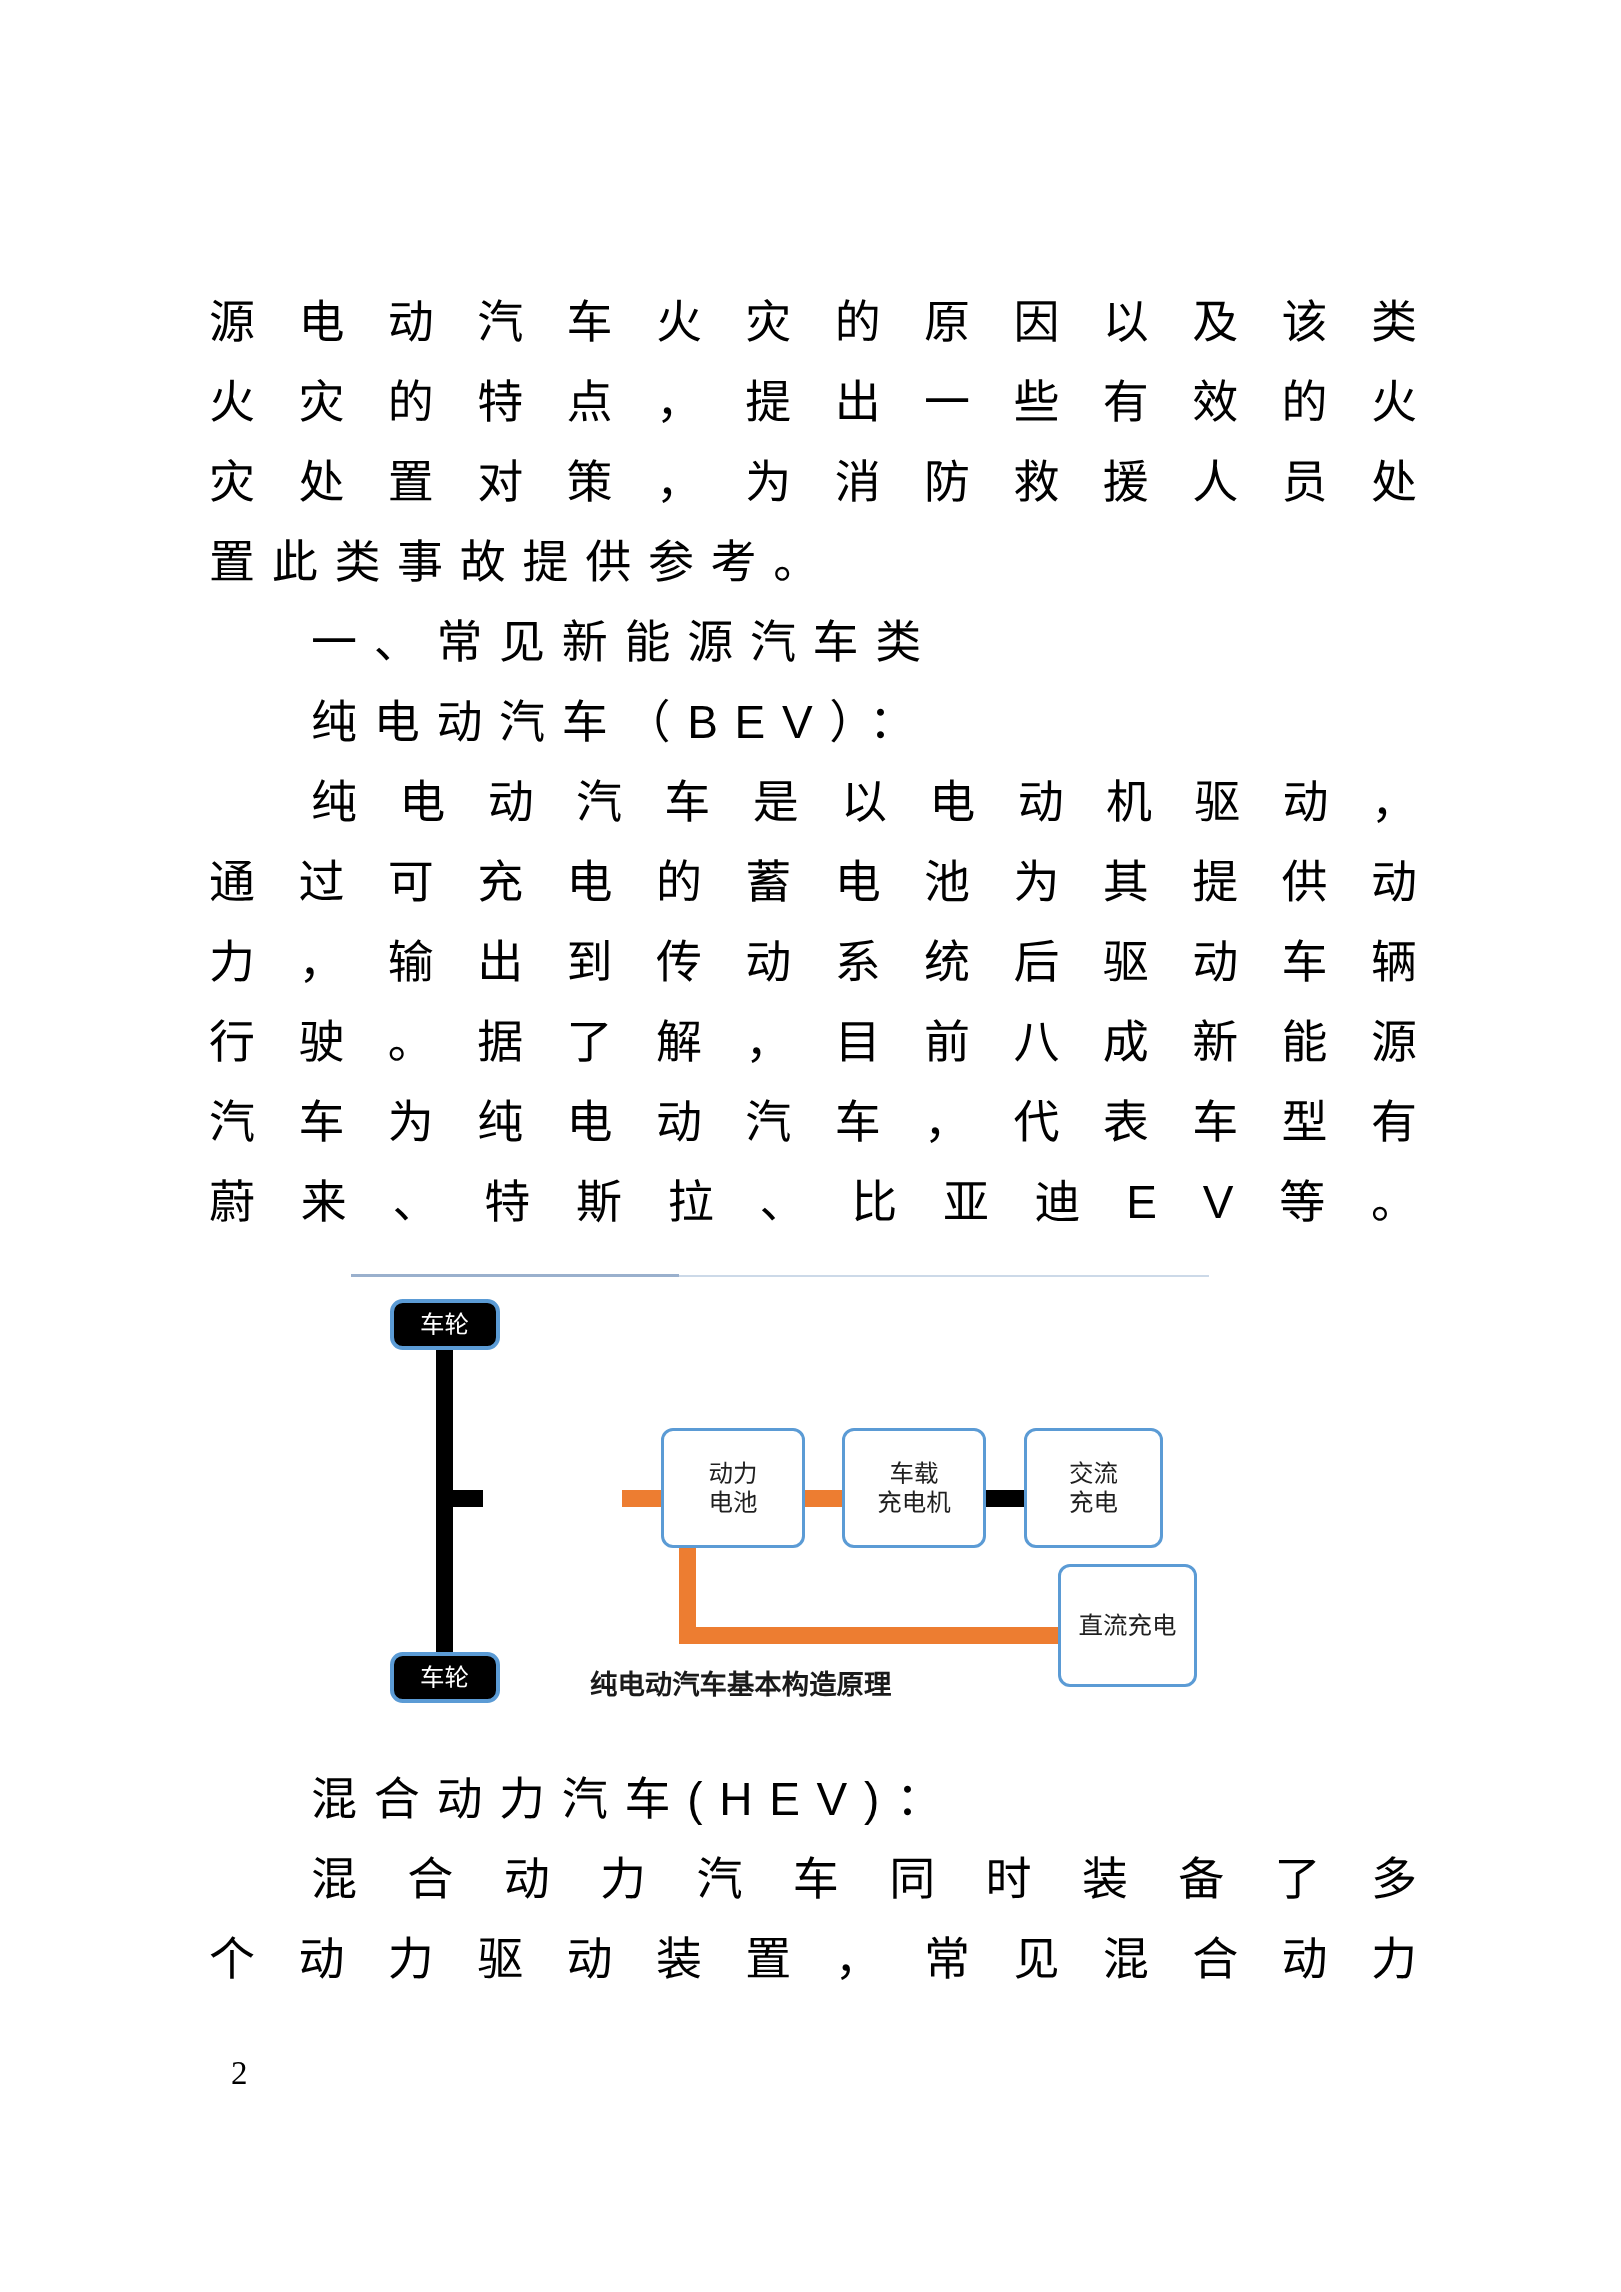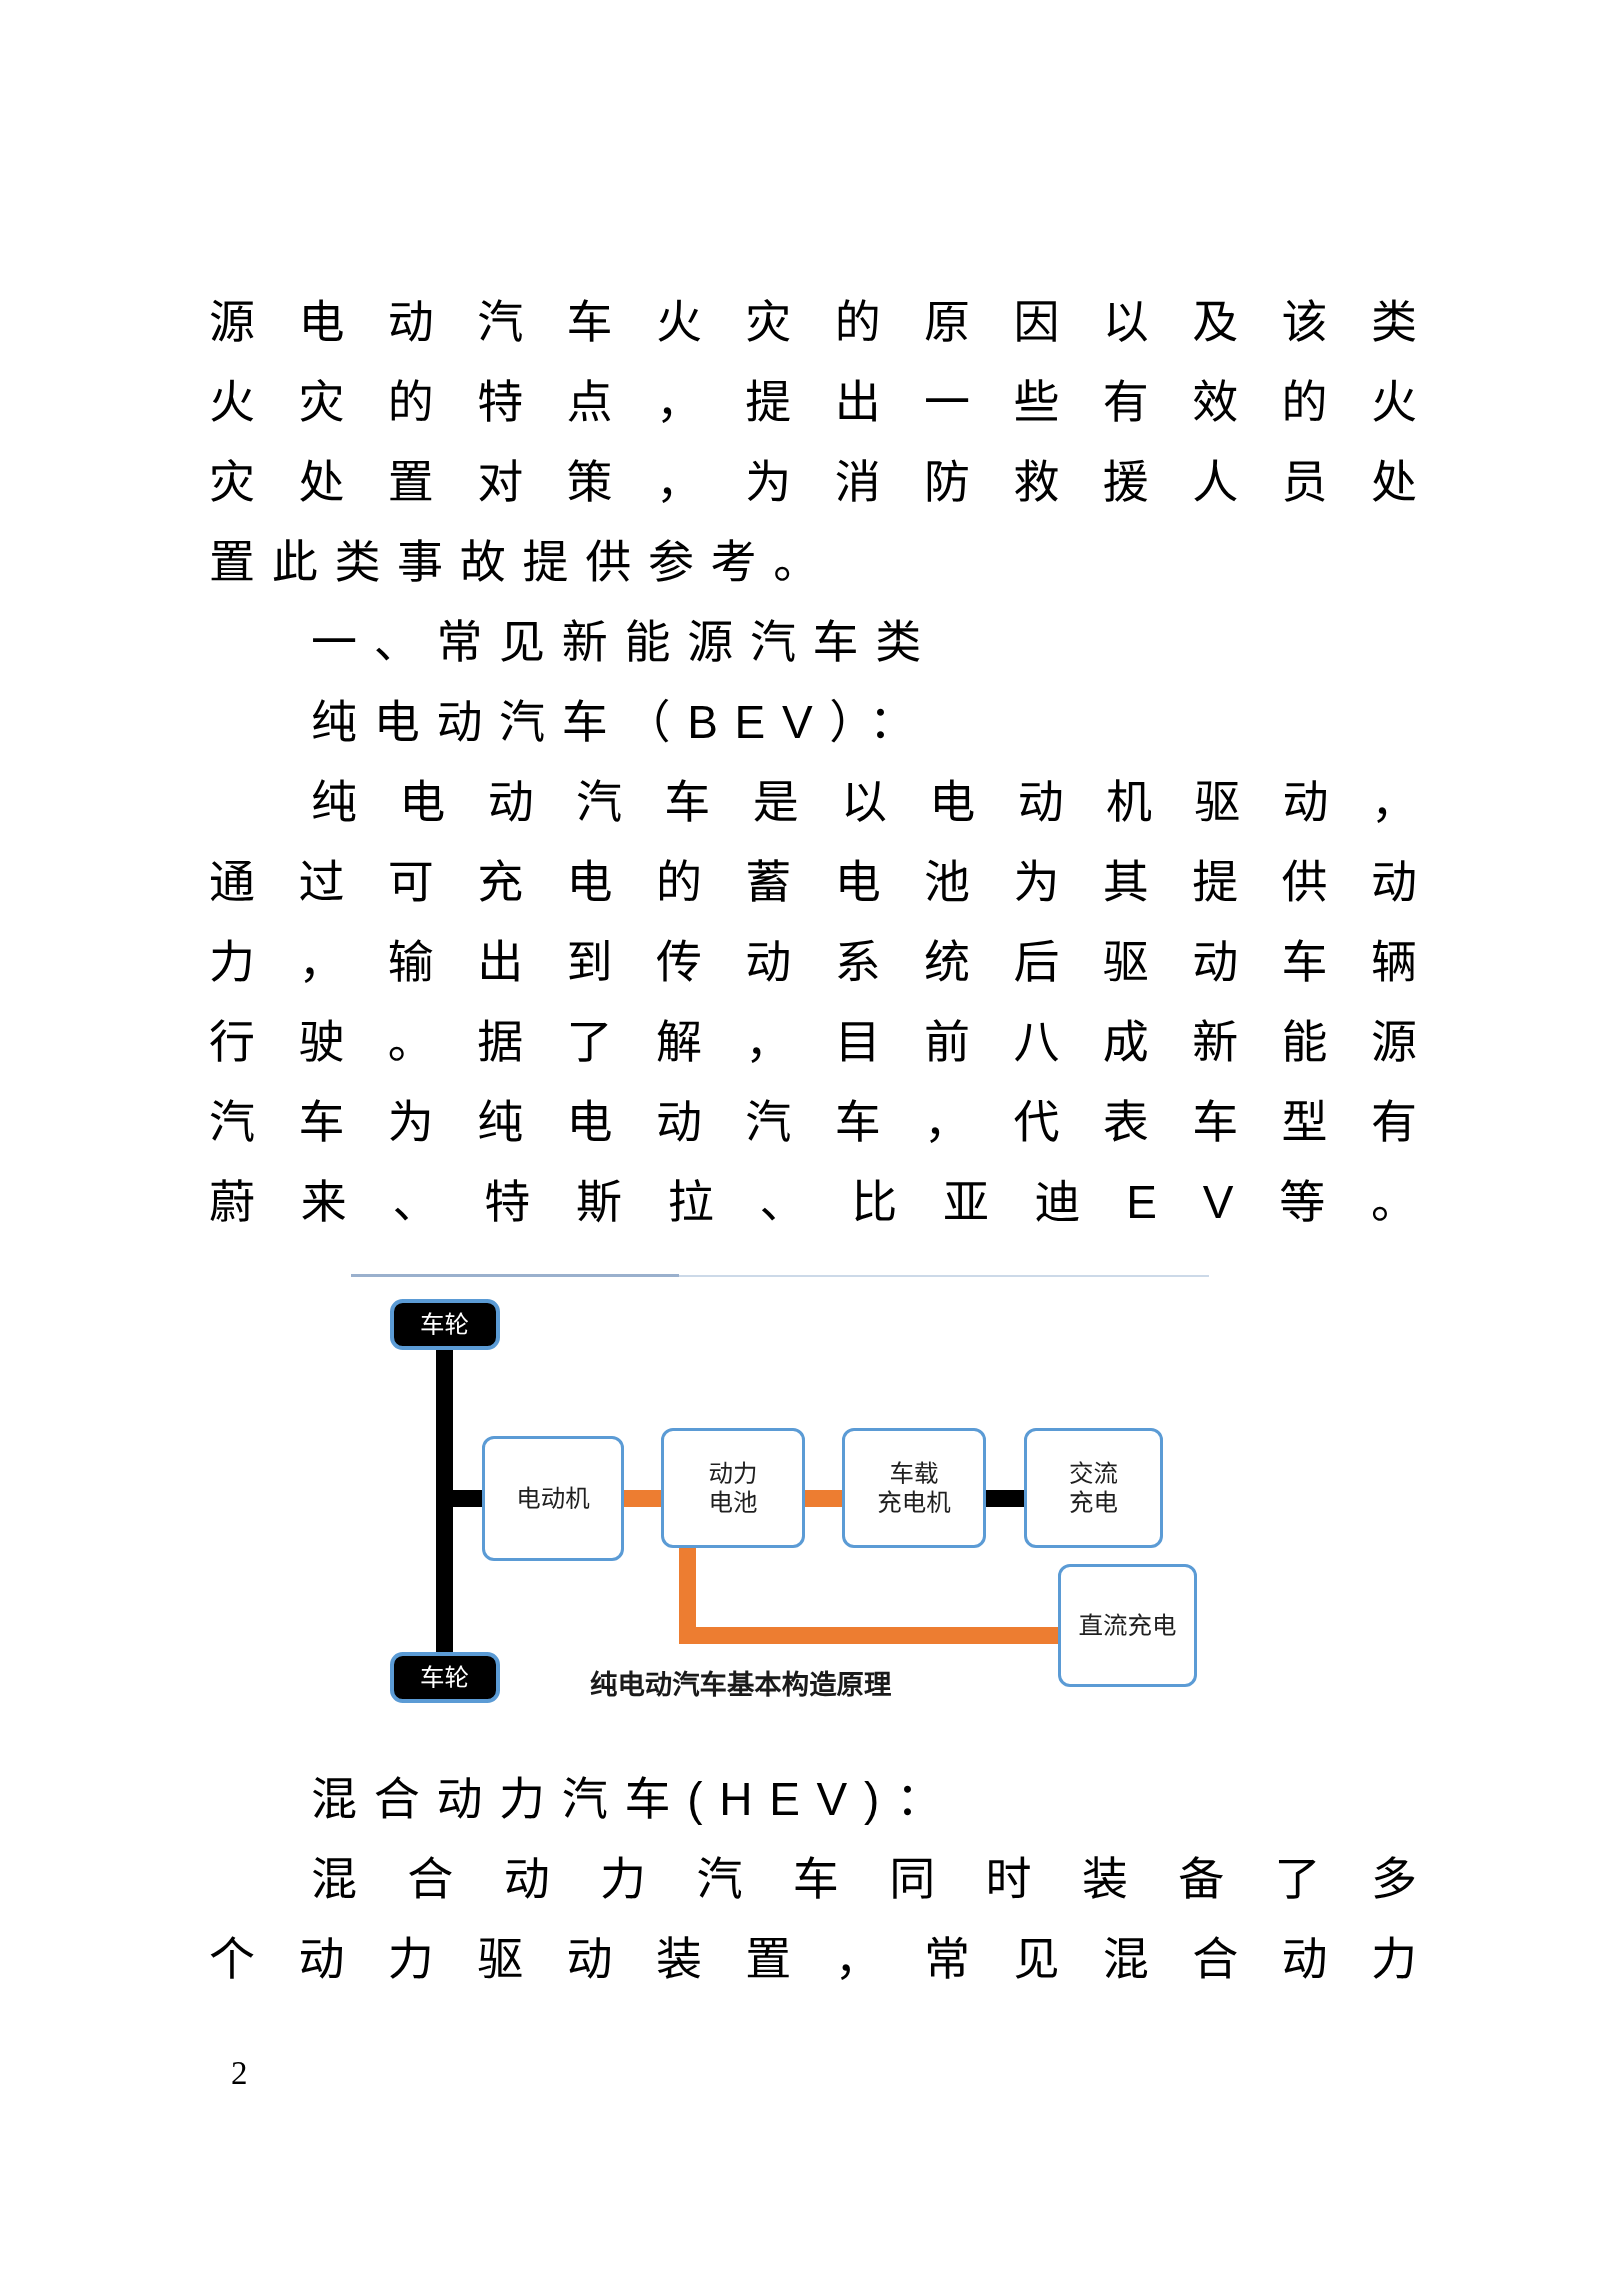--- a/index.html
+++ b/index.html
@@ -329,23 +329,20 @@
     <div class="conn orange" style="left:307px; top:328px; width:387px; height:16.7px;"></div>
 
     <div class="node wheel" style="left:17.6px; top:0px; width:110px; height:51px;">
       <span class="txt">车轮</span>
     </div>
 
     <div class="node wheel" style="left:17.6px; top:353px; width:110px; height:51px;">
       <span class="txt">车轮</span>
     </div>
 
-    <div class="node" style="left:110px; top:137px; width:142px; height:125px;">
-      <span class="txt">电动机</span>
-    </div>
 
     <div class="node" style="left:289px; top:129px; width:144px; height:120px; flex-direction:column;">
       <span class="txt">动力</span>
       <span class="txt">电池</span>
     </div>
 
     <div class="node" style="left:470px; top:129px; width:144px; height:120px; flex-direction:column;">
       <span class="txt">车载</span>
       <span class="txt">充电机</span>
     </div>

